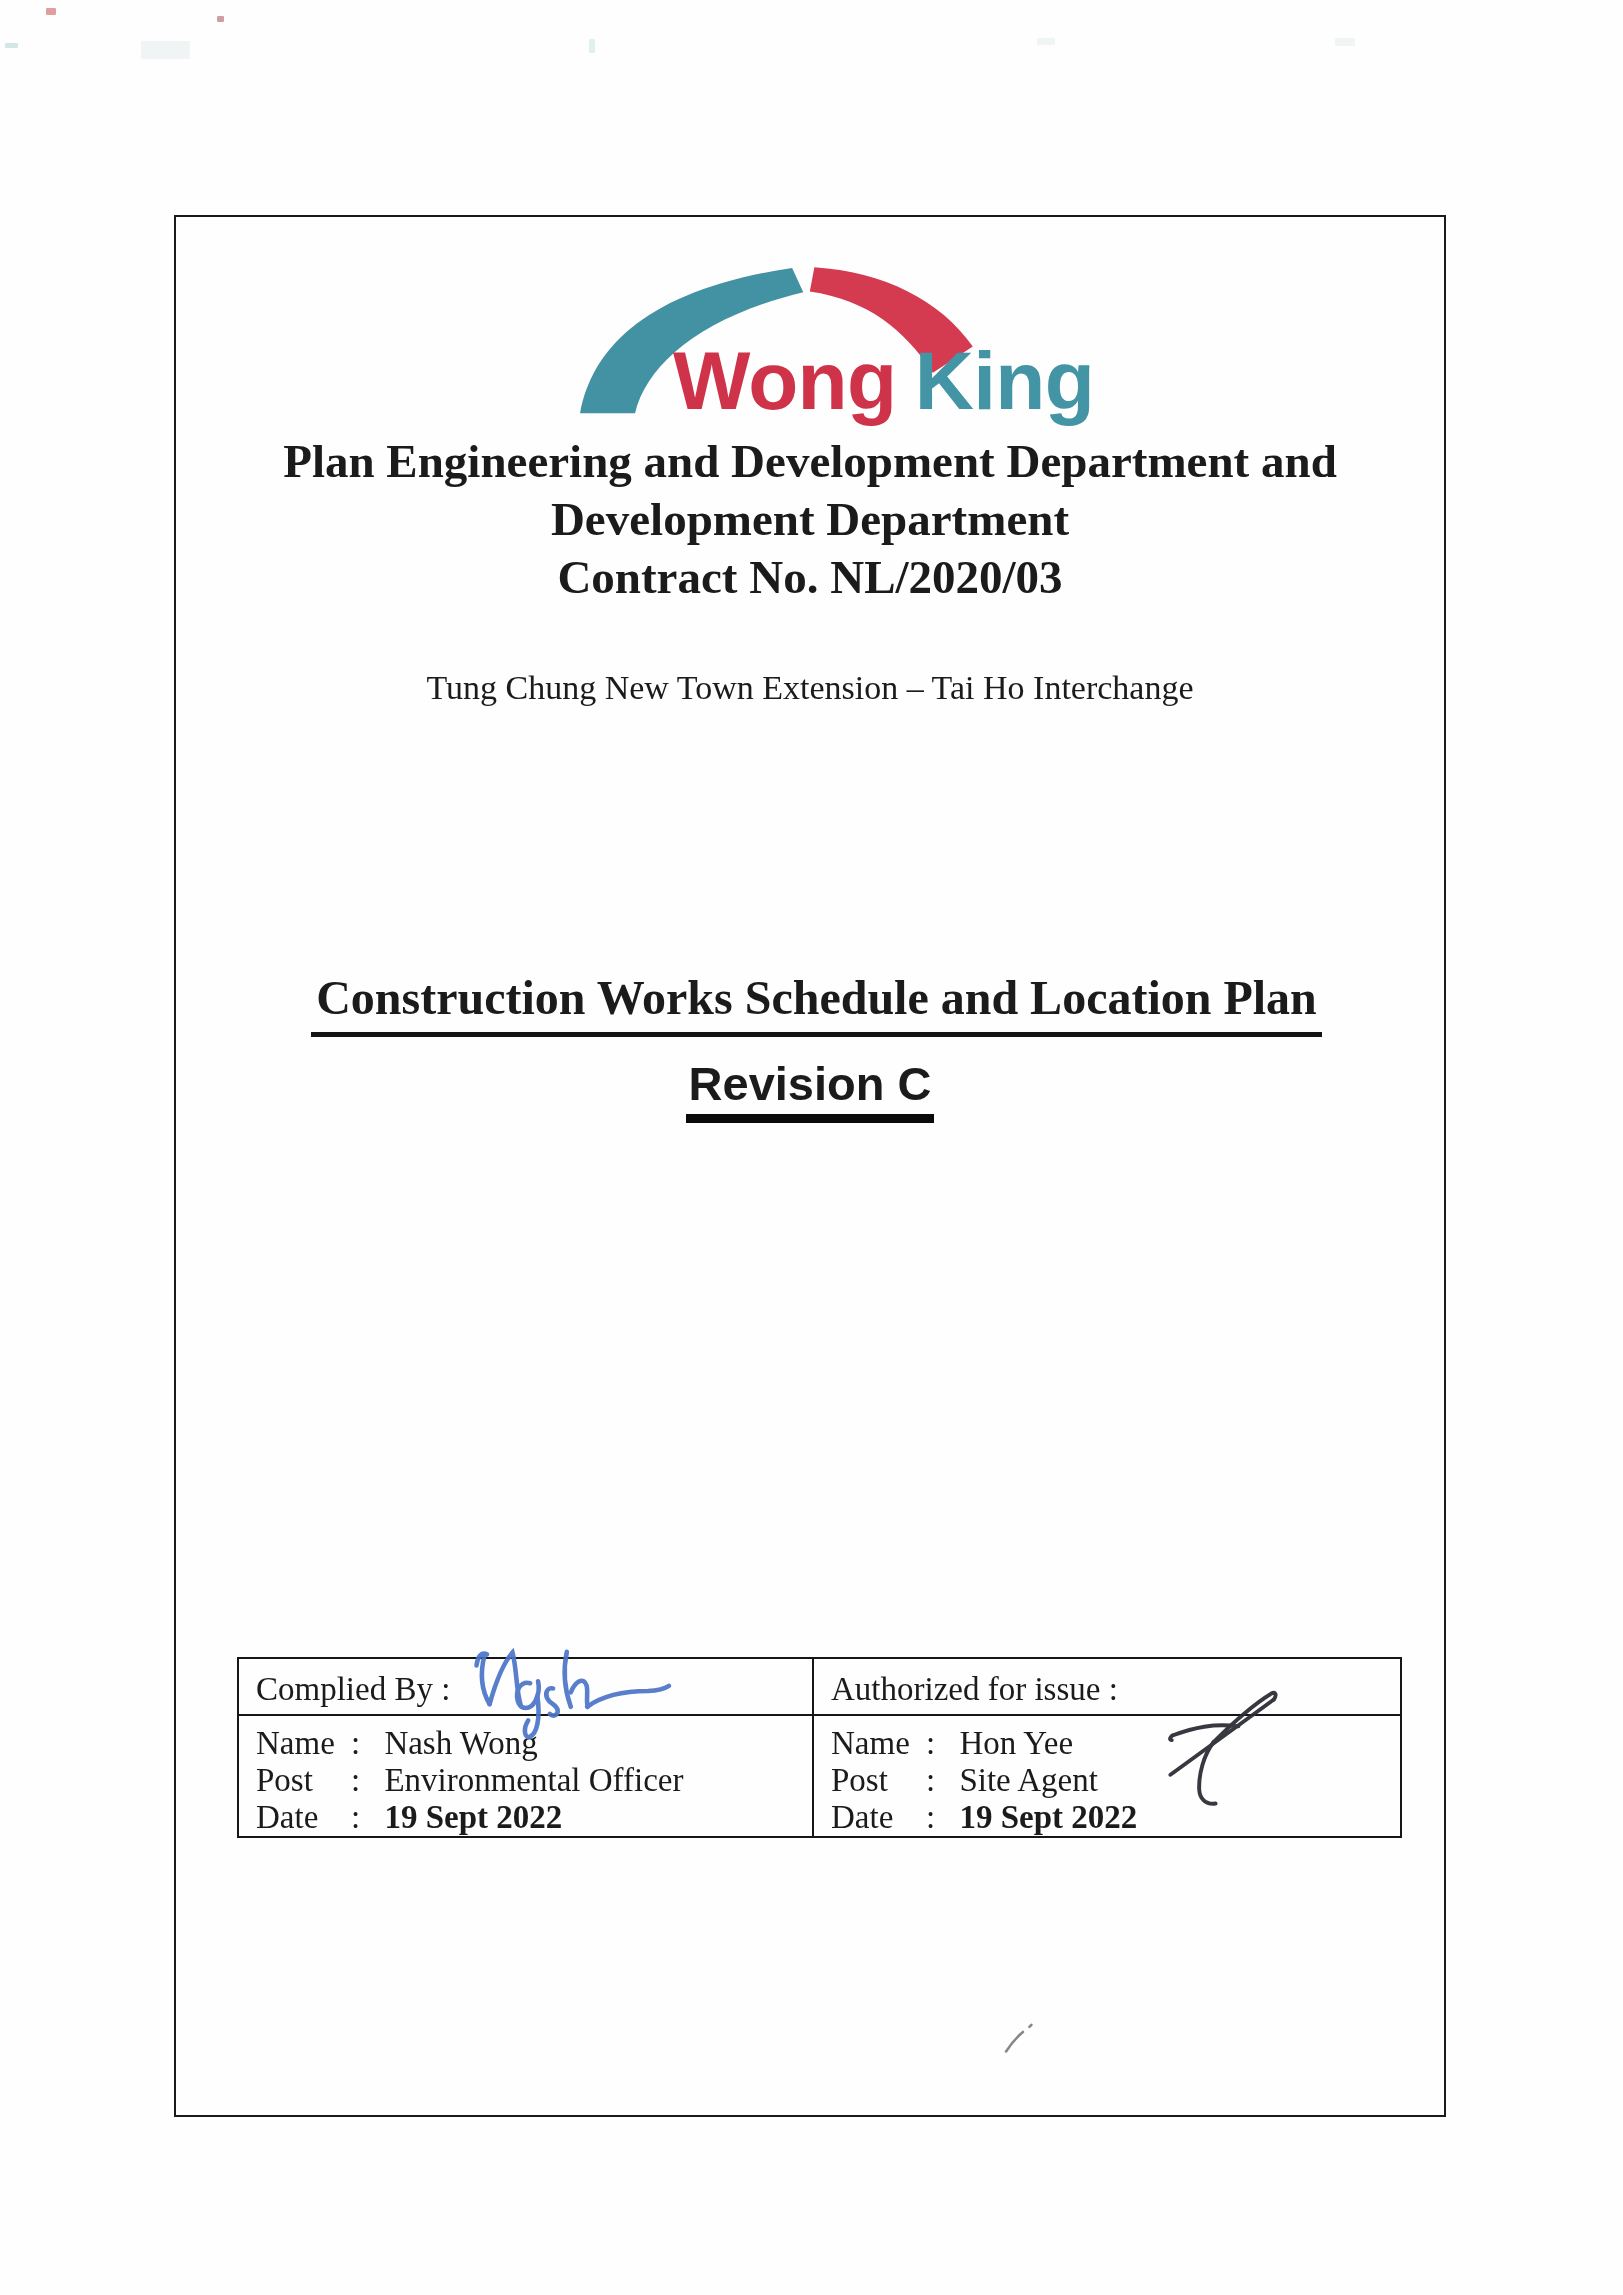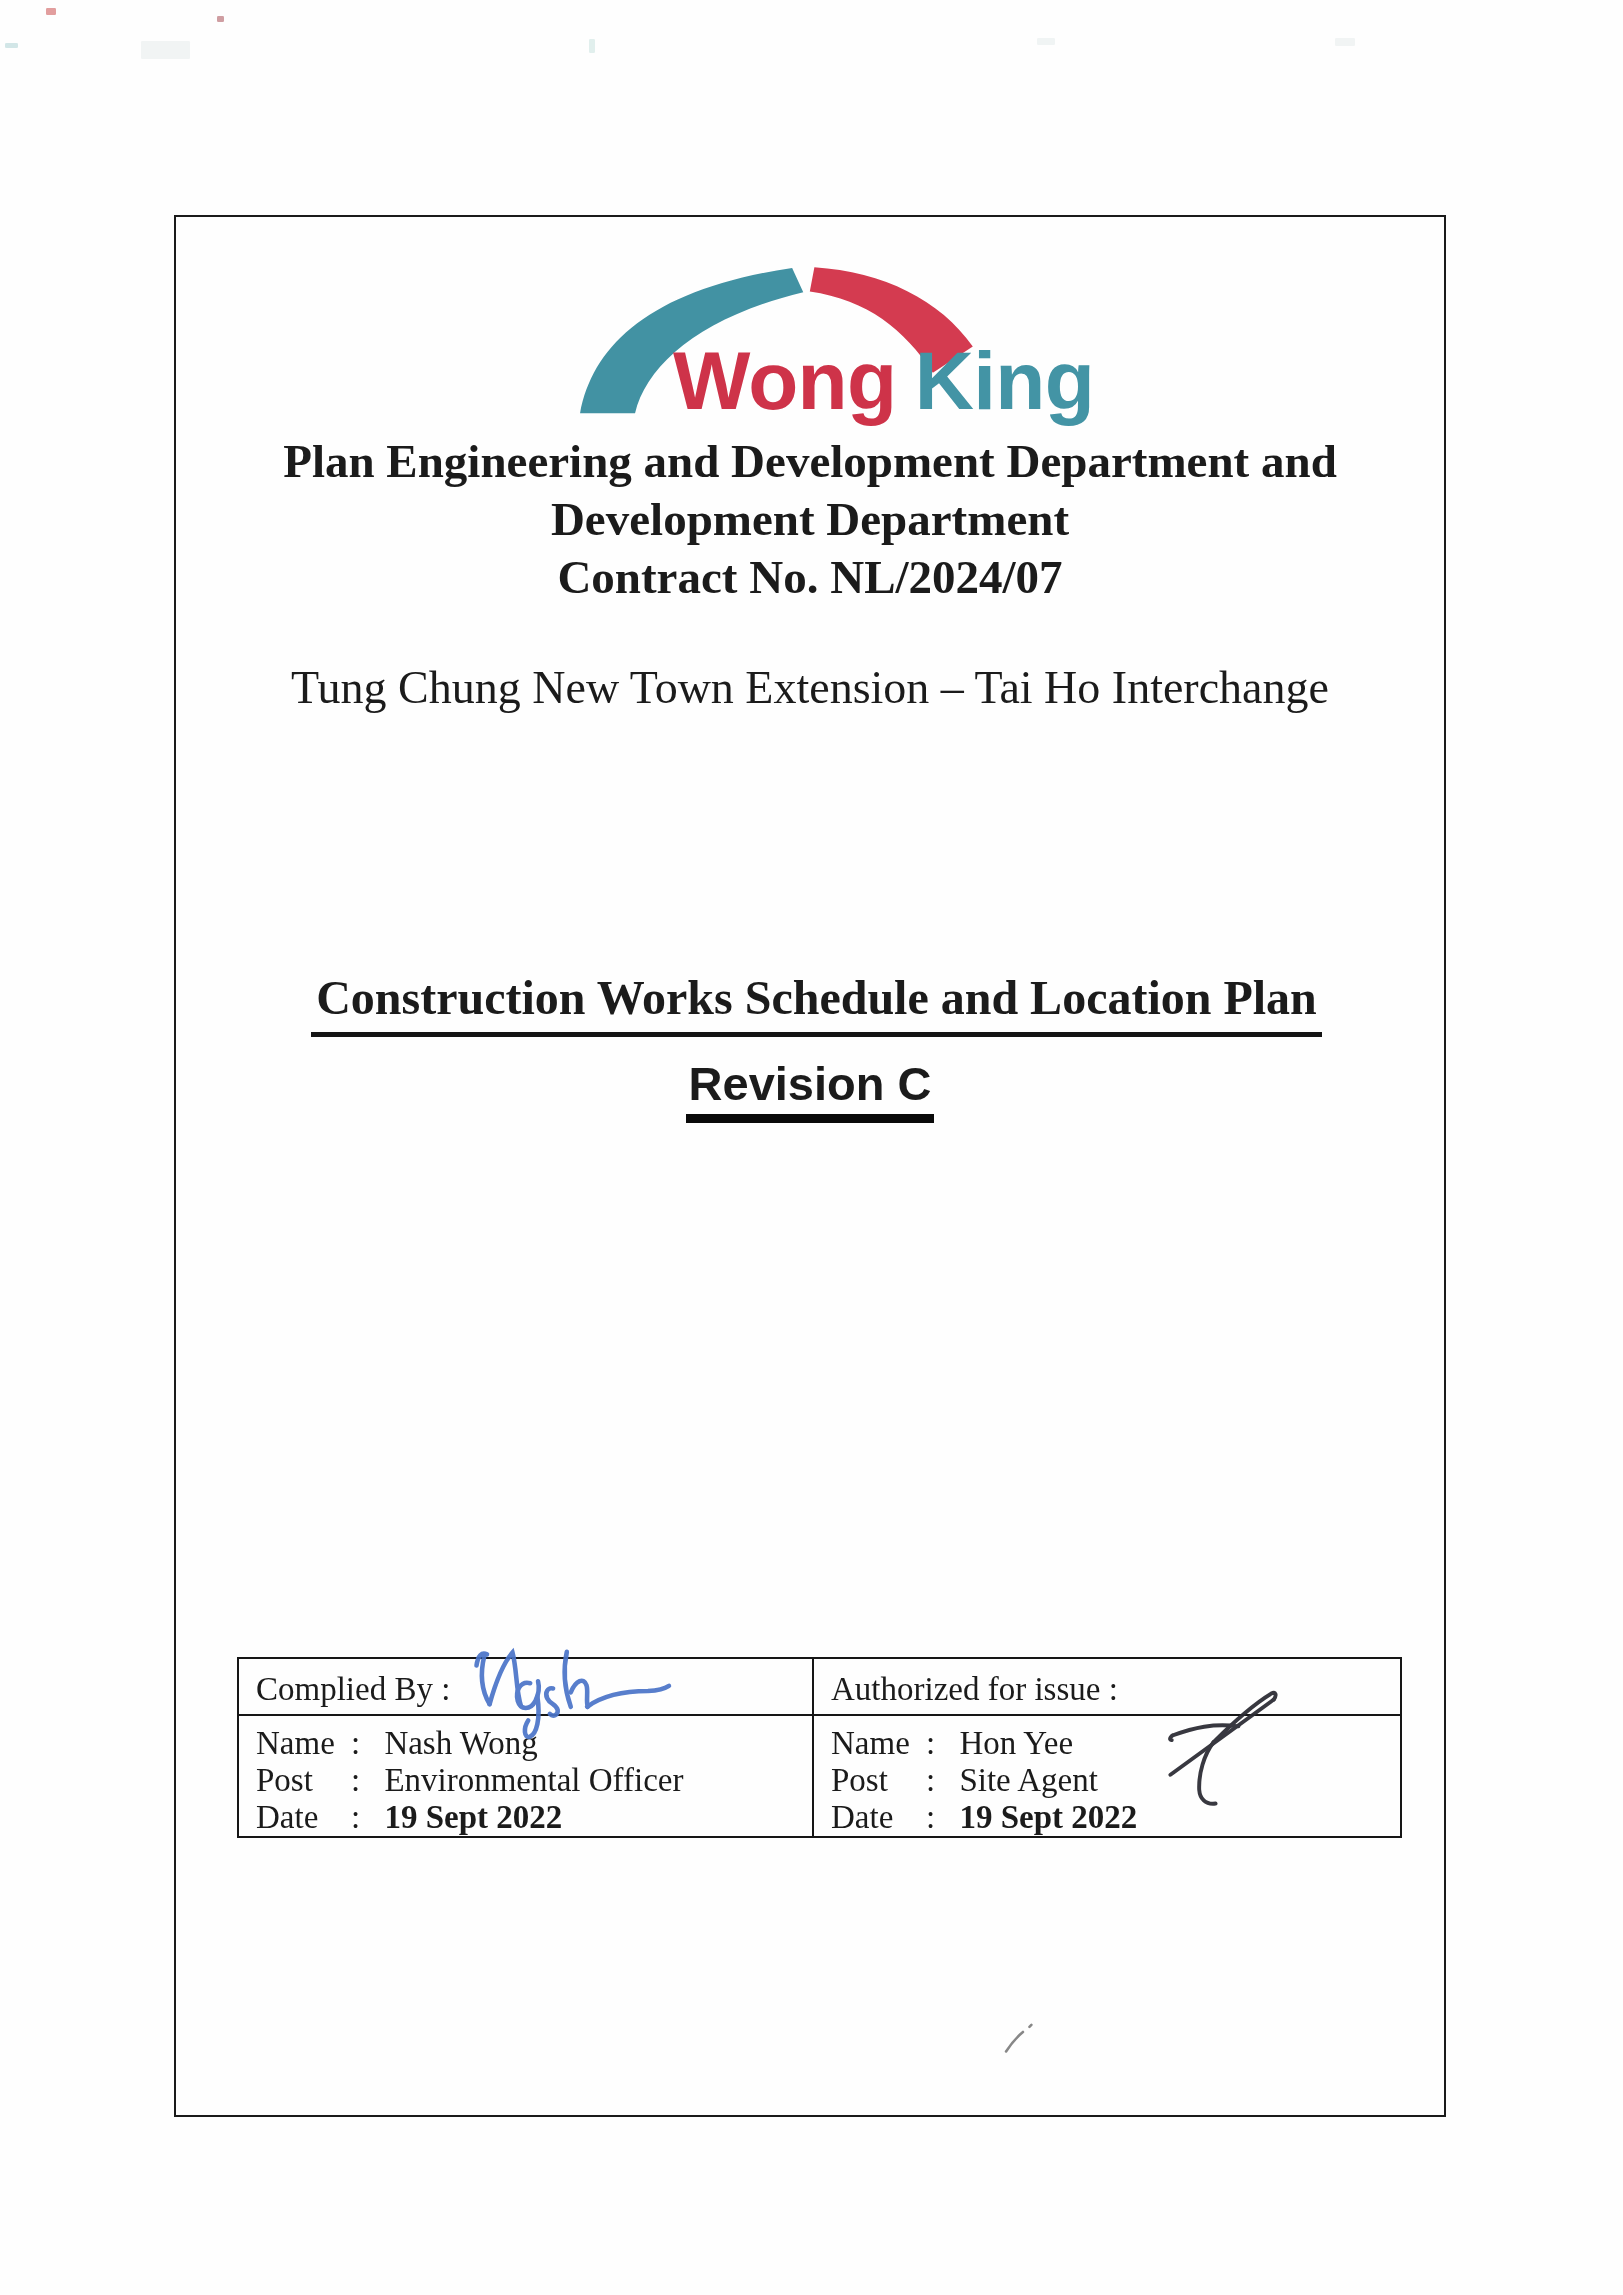--- a/index.html
+++ b/index.html
@@ -26,21 +26,21 @@
   .logo-word1{color:#ce3349;}
   .logo-word2{color:#4394a5;margin-left:18.3px;}
 
   
   .dept-heading{
     position:absolute;left:174px;top:432px;width:1272px;text-align:center;
     font-weight:bold;font-size:47px;line-height:58px;
   }
   .subtitle{
     position:absolute;left:174px;top:658px;width:1272px;text-align:center;
-    font-size:46px;line-height:59px;
+    font-size:34px;line-height:59px;
   }
   .title-block{
     position:absolute;left:174px;top:971px;width:1272px;text-align:center;
   }
   .main-title{
     display:inline-block;font-weight:bold;font-size:48px;line-height:54px;
     padding:0 5.2px 6.5px 5.2px;border-bottom:5.9px solid #141414;margin-left:13px;
   }
   .revision{
     display:inline-block;margin-top:21px;
@@ -93,21 +93,21 @@
       <path d="M 364,5 C 470,12 556,55 606,126 L 545,166 C 501,100 446,55 357,42 Z" fill="#d43b50"></path>
     </svg>
     <div class="logo-text">
       <span class="logo-word1">Wong</span><span class="logo-word2">King</span>
     </div>
   </div>
 
   <div class="dept-heading">
     <div>Plan Engineering and Development Department and</div>
     <div>Development Department</div>
-    <div>Contract No. NL/2024/07</div>
+    <div>Contract No. NL/2020/03</div>
   </div>
 
   <div class="subtitle">Tung Chung New Town Extension – Tai Ho Interchange</div>
 
   <div class="title-block">
     <span class="main-title">Construction Works Schedule and Location Plan</span><br>
     <span class="revision">Revision C</span>
   </div>
 
   <div class="signoff">

